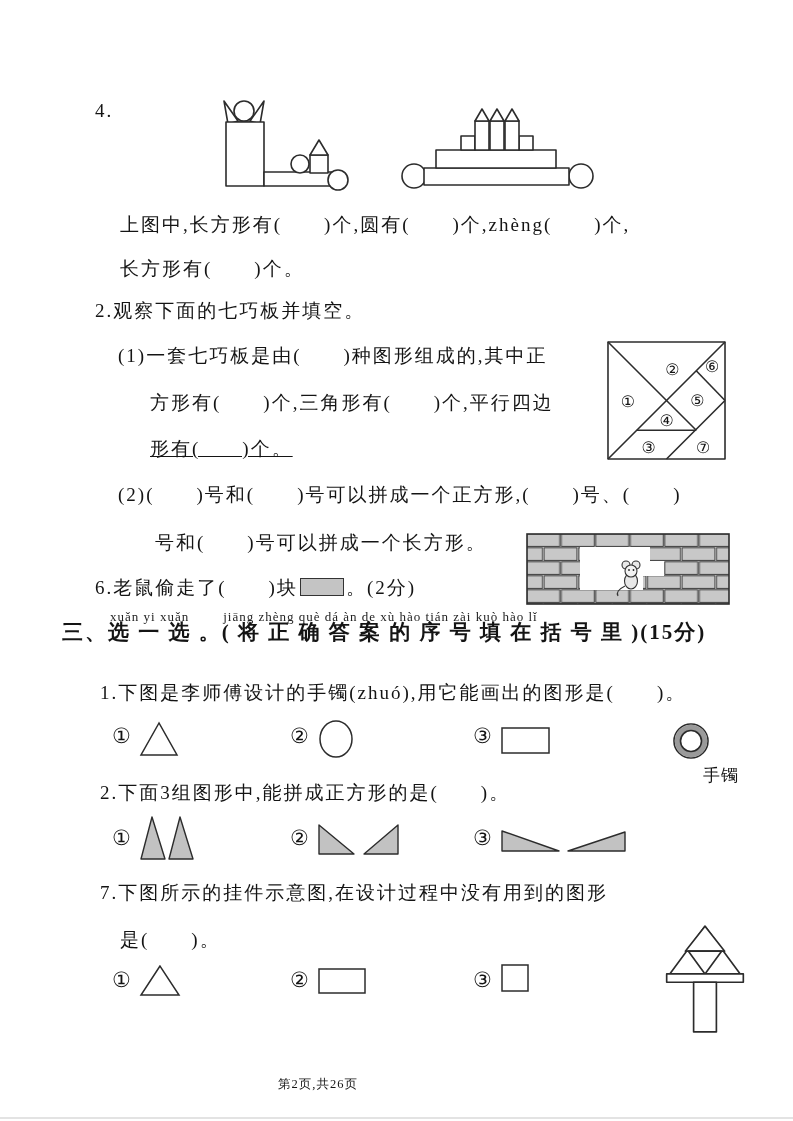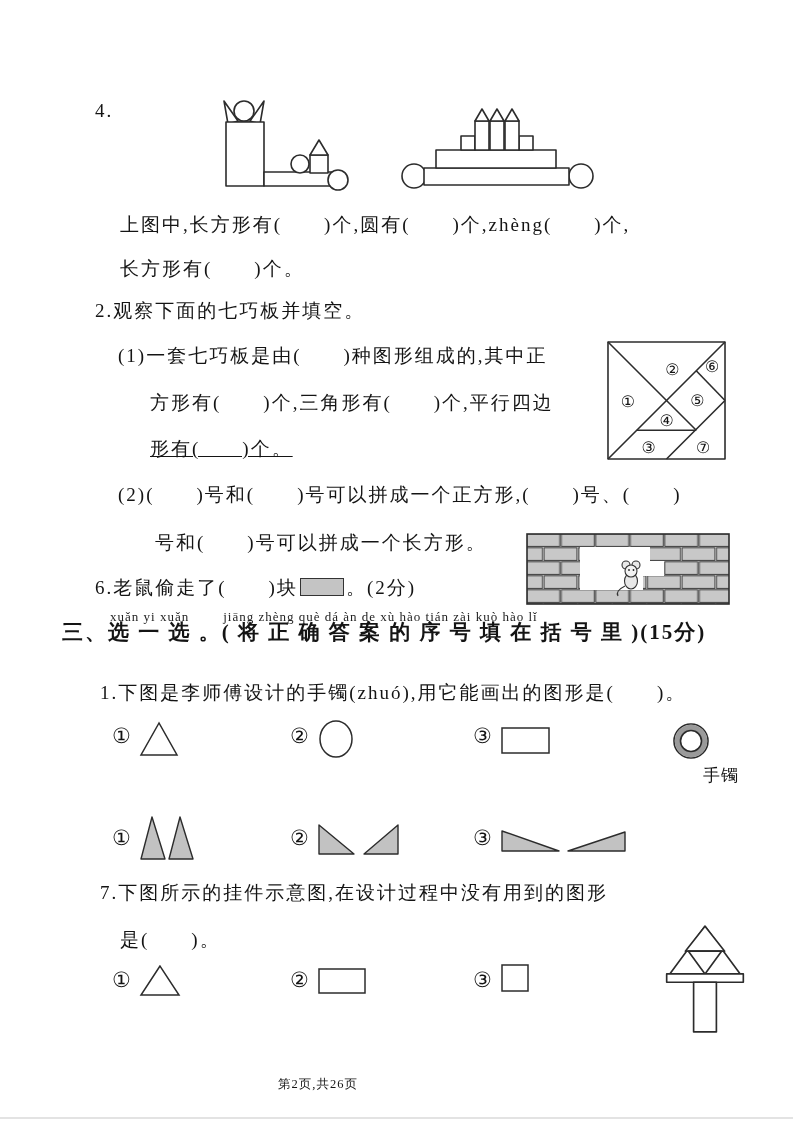--- a/index.html
+++ b/index.html
@@ -138,20 +138,21 @@
     <rect x="2" y="2" width="47" height="25" fill="#ffffff" stroke="#2c2c2c" stroke-width="1.5"></rect>
   </svg>
 
   <svg class="figure" style="left:663px;top:716px;" width="56" height="52" viewBox="0 0 56 52">
     <circle cx="28" cy="25" r="17" fill="none" stroke="#2a2a2a" stroke-width="1.6"></circle>
     <circle cx="28" cy="25" r="13.5" fill="none" stroke="#9a9a9a" stroke-width="5.5"></circle>
     <circle cx="28" cy="25" r="10.5" fill="none" stroke="#2a2a2a" stroke-width="1.6"></circle>
   </svg>
   <div class="t bracelet-label" style="left:692px;top:764px;width:58px;text-align:center;">手镯</div>
 
+  <div class="t" style="left:100px;top:780px;">2.下面3组图形中,能拼成正方形的是(　　)。</div>
 
   <div class="t optnum" style="left:112px;top:826px;">①</div>
   <svg class="figure" style="left:139px;top:815px;" width="62" height="46" viewBox="0 0 62 46">
     <g fill="#c2c2c2" stroke="#2c2c2c" stroke-width="1.4" stroke-linejoin="round">
       <polygon points="13,2 2,44 26,44"></polygon>
       <polygon points="41,2 30,44 54,44"></polygon>
     </g>
   </svg>
 
   <div class="t optnum" style="left:290px;top:826px;">②</div>

